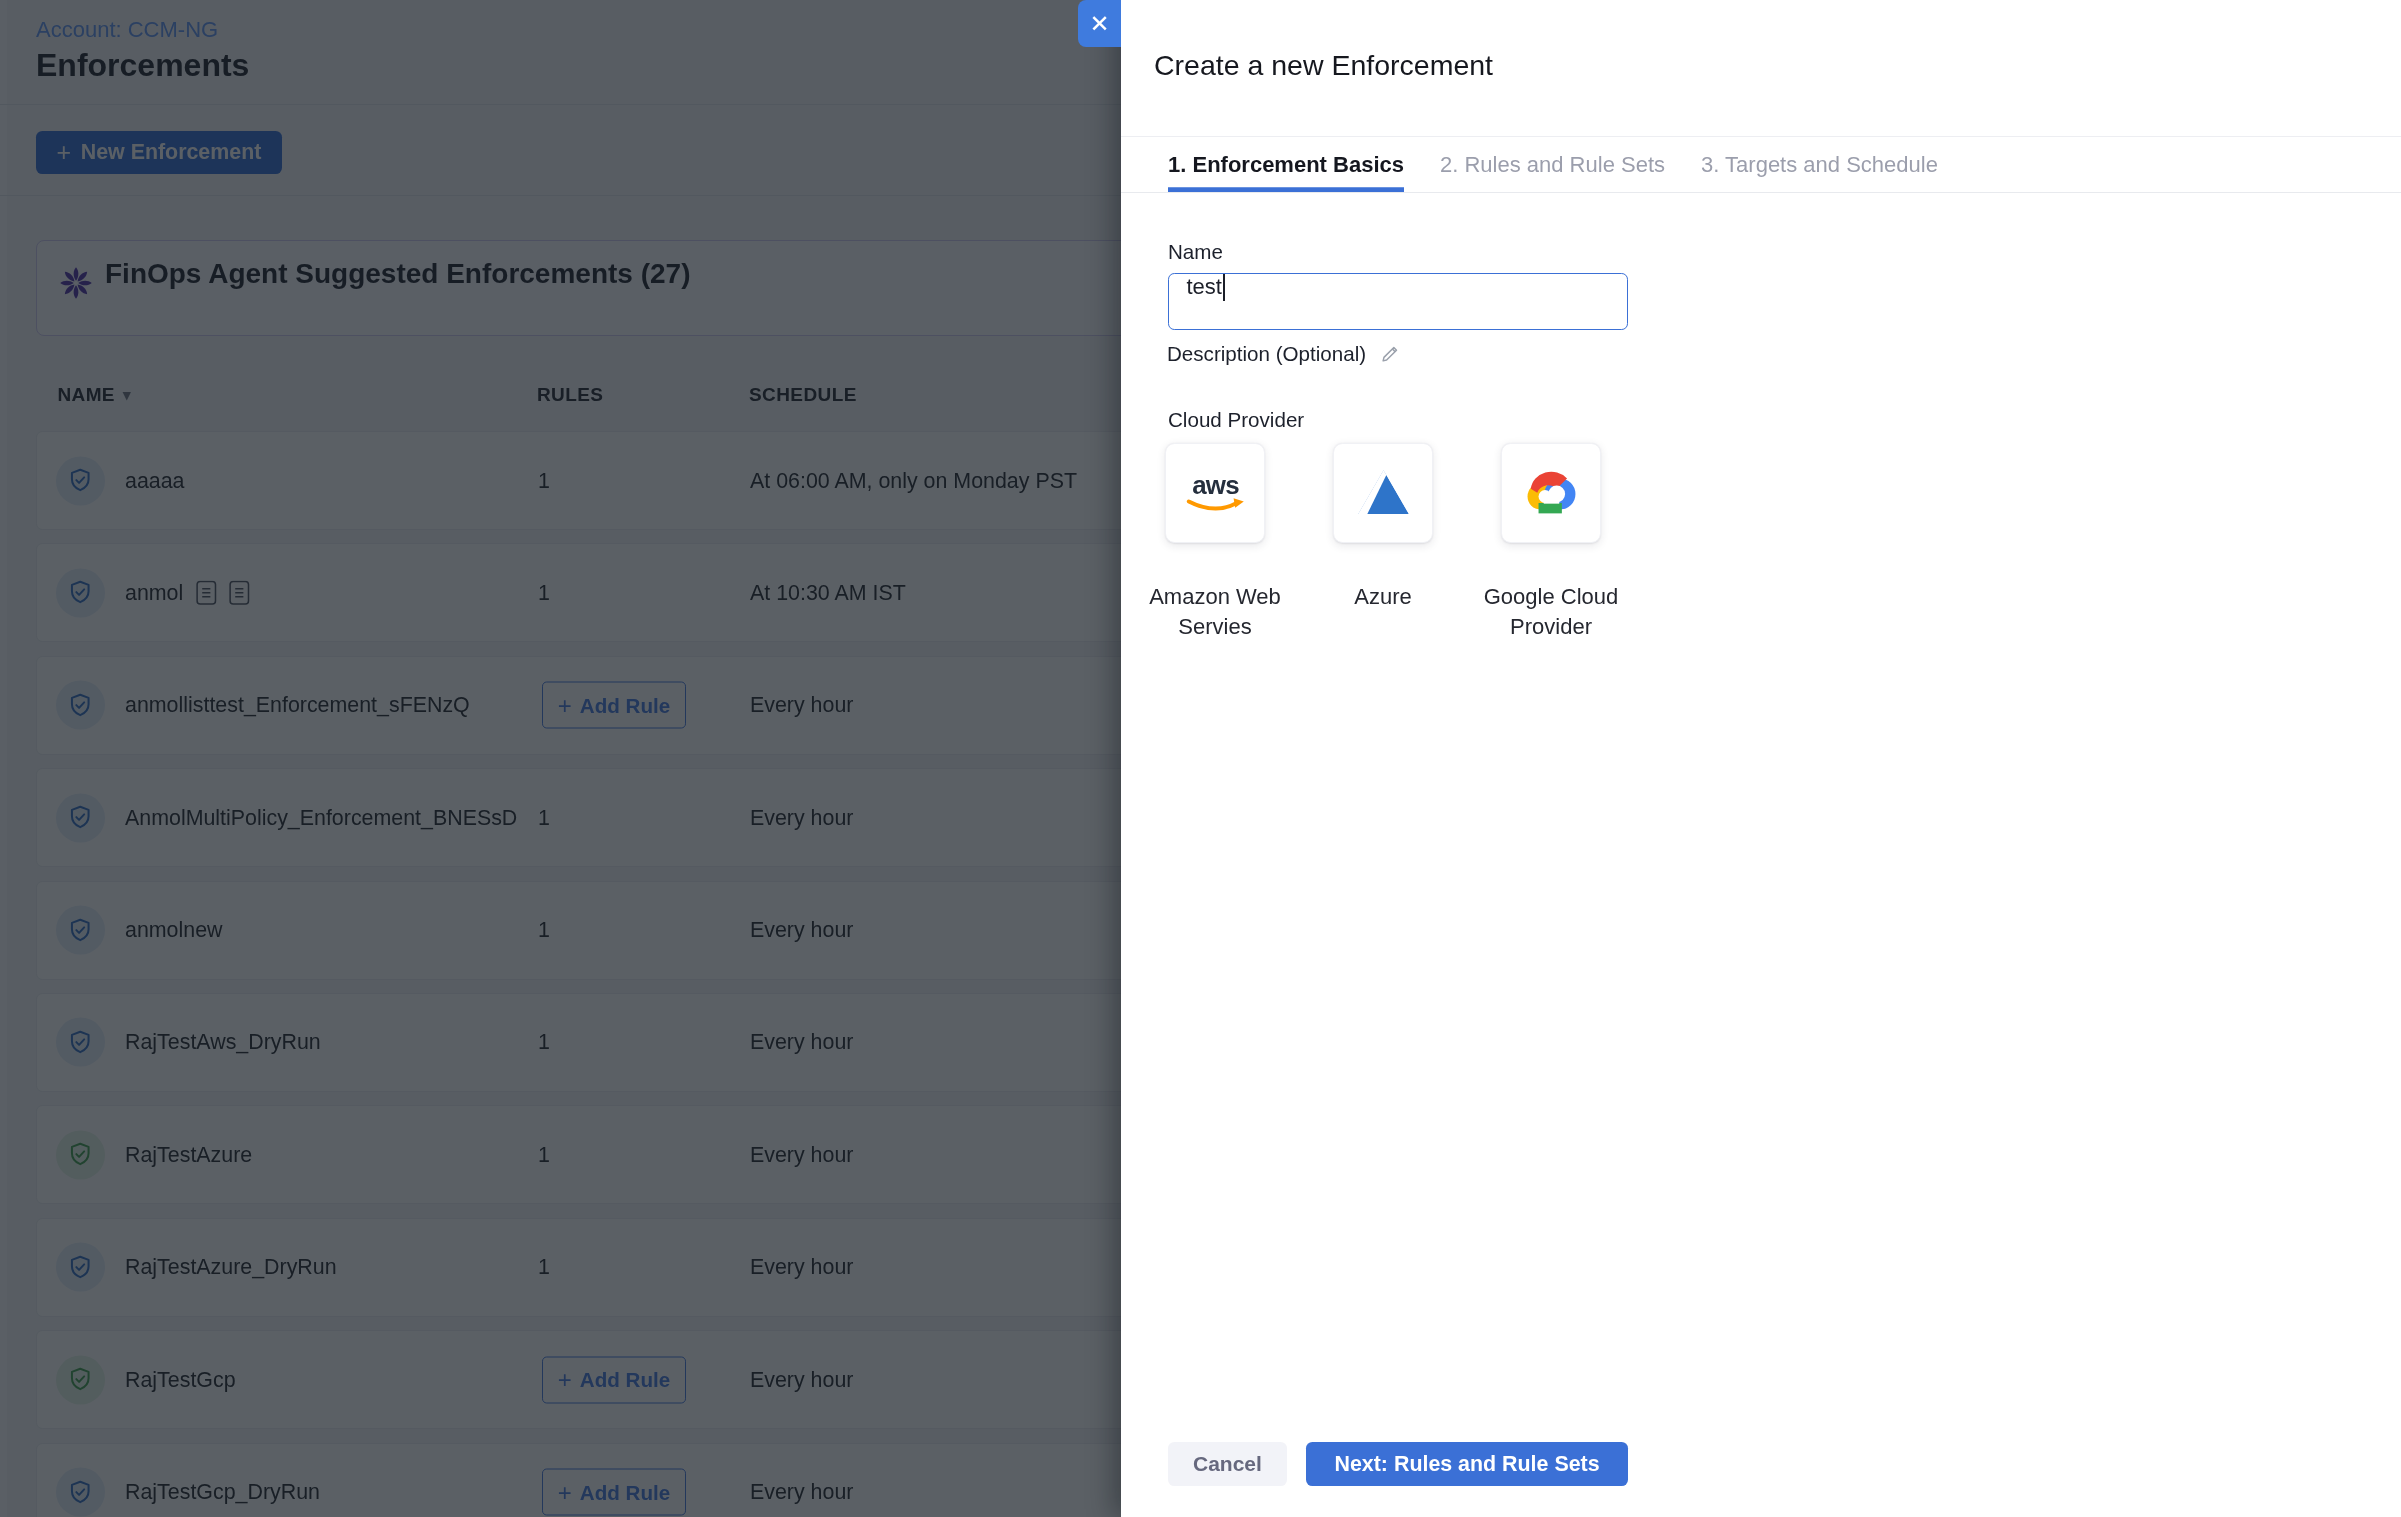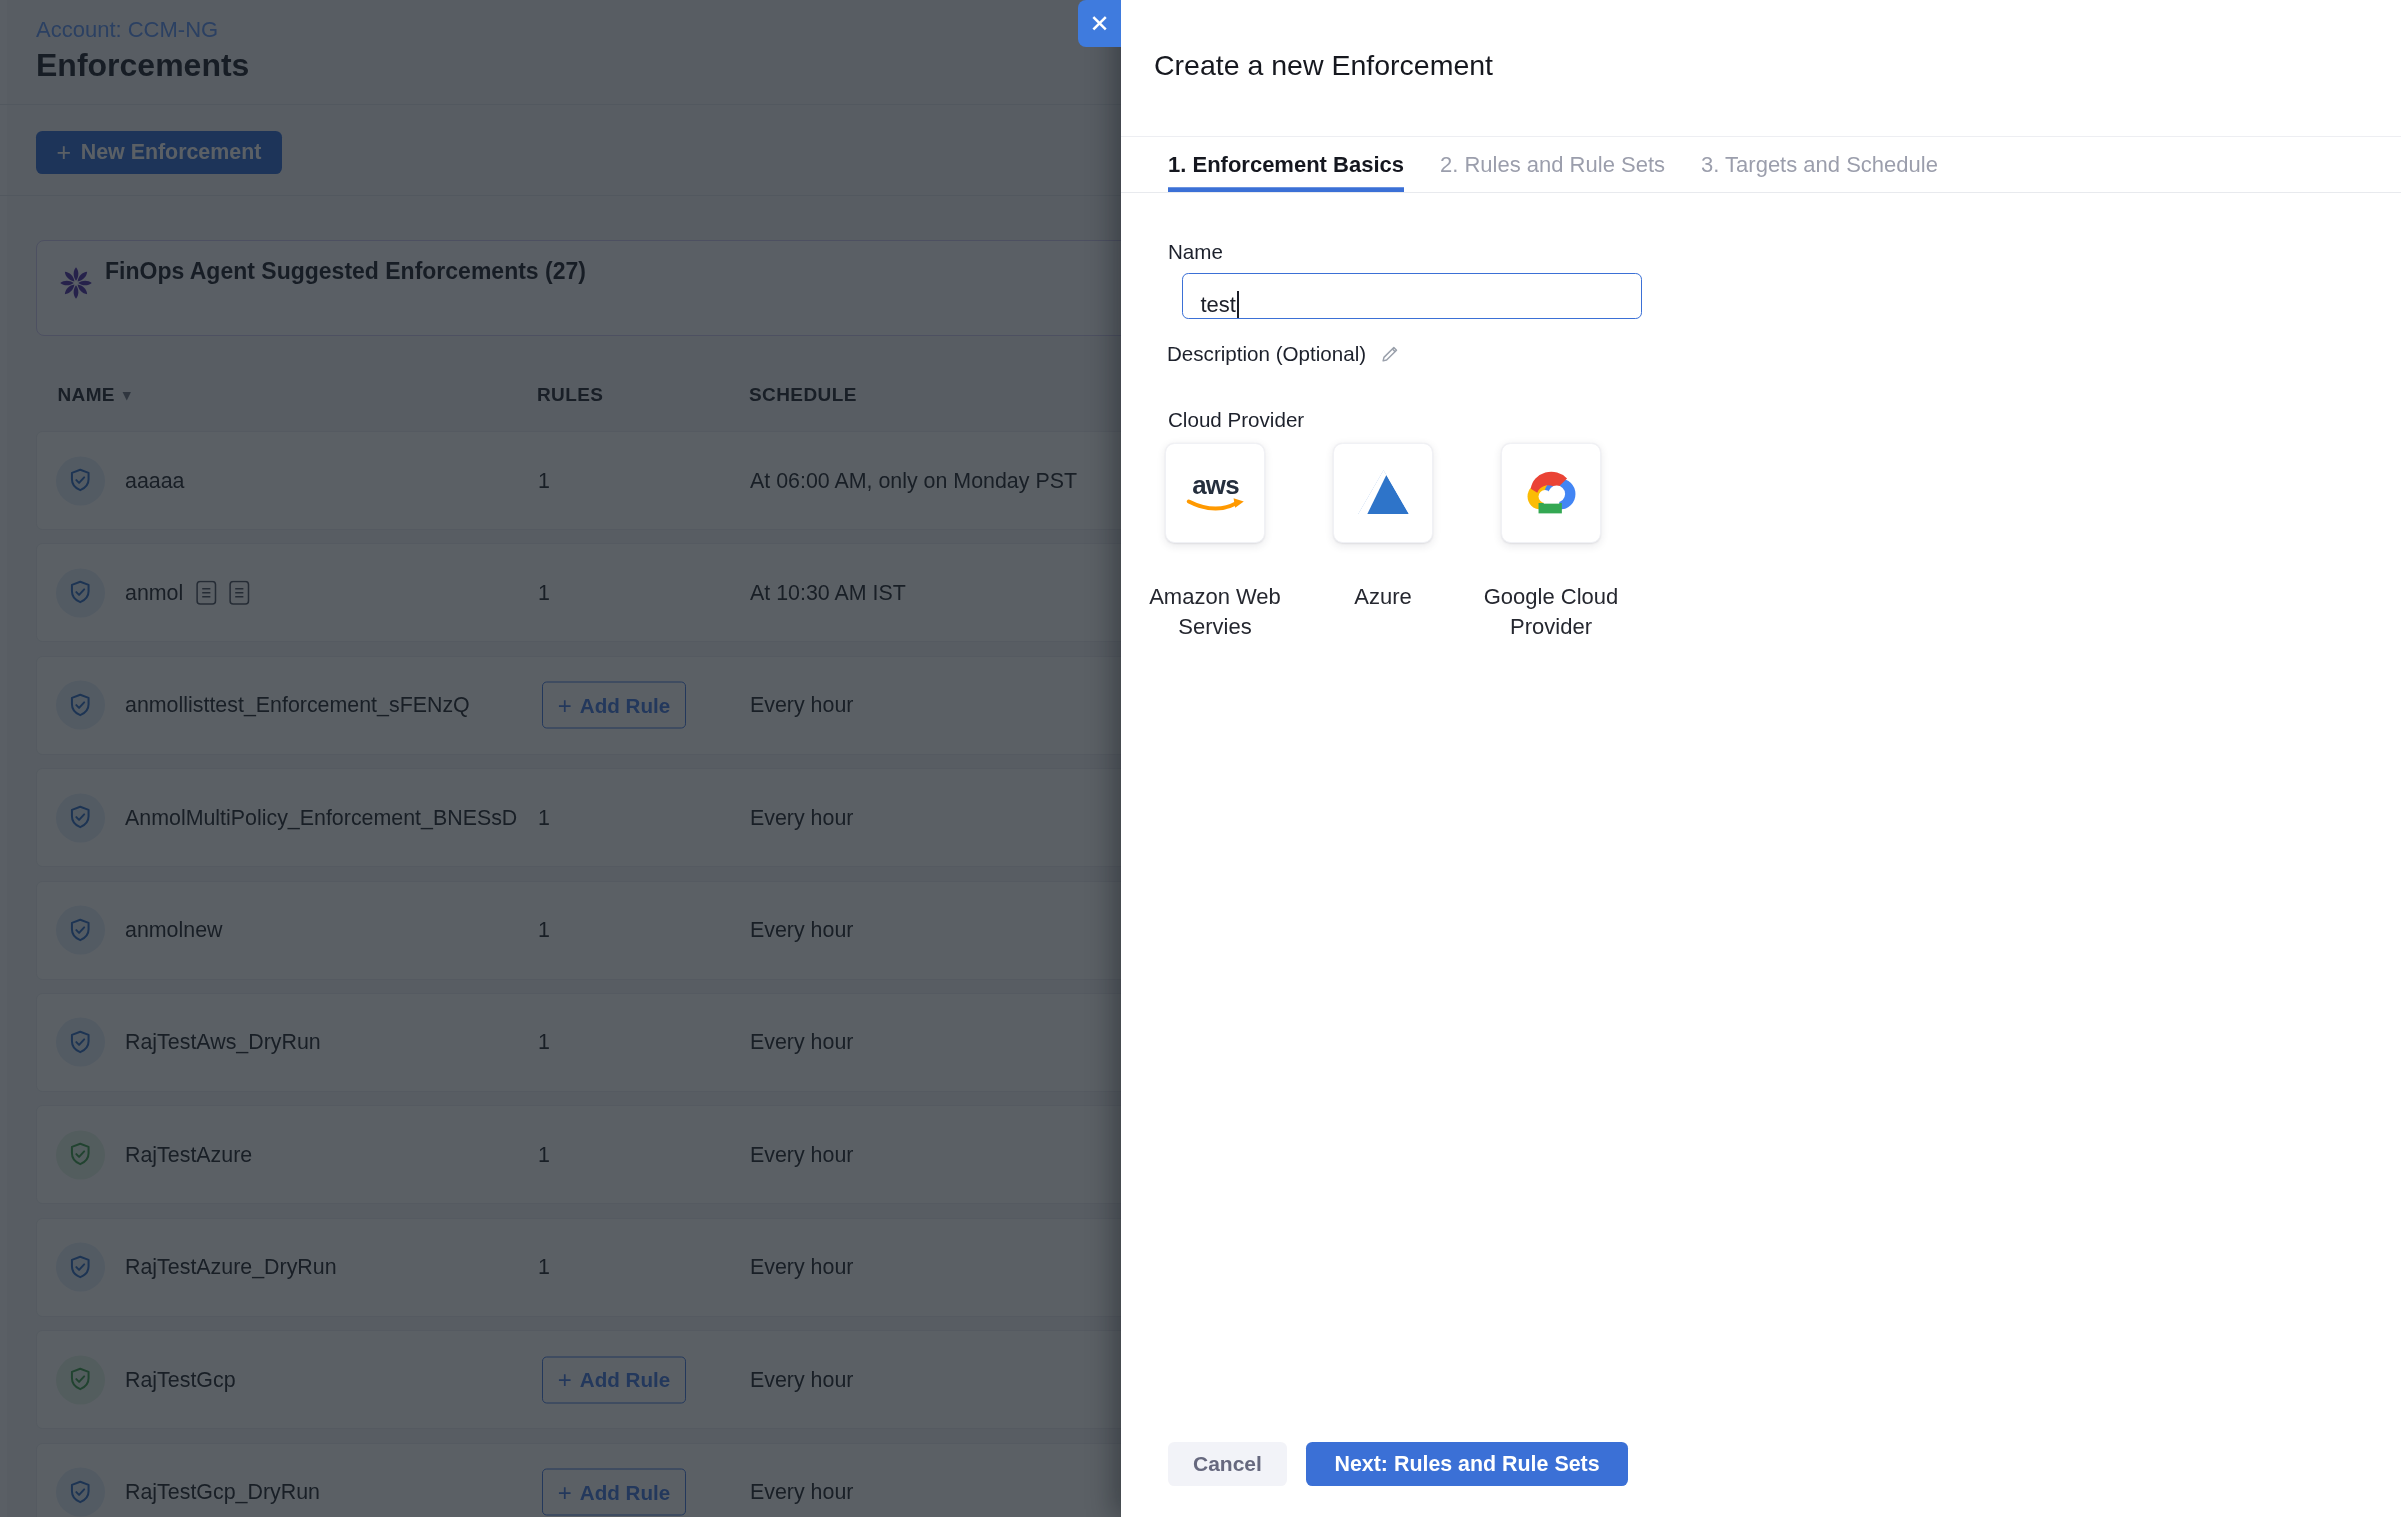--- a/index.html
+++ b/index.html
@@ -23,21 +23,21 @@
     border:none; border-radius:6.3px; display:flex; align-items:center; gap:9.5px;
     font-family:inherit; cursor:pointer;
   }
   .new-btn .plus { font-size:25px; font-weight:400; line-height:1; }
 
   .banner {
     position:absolute; left:36px; top:240px; width:2310px; height:96px;
     background:#fbfaff; border:1.6px solid #cfc8f0; border-radius:8px;
   }
   .banner-icon { position:absolute; left:20.6px; top:24px; width:36px; height:36px; }
-  .banner-title { position:absolute; left:68px; top:17.4px; font-size:23px; font-weight:700; color:#1d202b; }
+  .banner-title { position:absolute; left:68px; top:17.4px; font-size:28px; font-weight:700; color:#1d202b; }
   .banner-sub { position:absolute; left:68px; top:51px; font-size:20.6px; color:#3f4450; }
 
   .thead { position:absolute; top:384px; left:36px; right:0; height:24px;
            font-size:19px; font-weight:700; color:#23262f; letter-spacing:0.4px; }
   .th-name { position:absolute; left:21.4px; display:flex; align-items:center; gap:8px; }
   .th-rules { position:absolute; left:501px; }
   .th-schedule { position:absolute; left:713px; }
   .sort { font-size:15px; color:#6e7480; }
 
   .rows { position:absolute; top:431px; left:36px; width:2340px; }
@@ -75,23 +75,23 @@
   .drawer-title { position:absolute; left:33px; top:49px; font-size:28.5px; font-weight:400; color:#16181f; }
 
   .tabbar { position:absolute; top:136px; left:0; right:0; height:57px;
             border-top:0.8px solid #edeef2; border-bottom:0.8px solid #e8eaee;
             display:flex; align-items:stretch; padding-left:47px; gap:36px; }
   .tab { display:flex; align-items:center; font-size:22px; color:#9b9eac; cursor:pointer; }
   .tab.active { color:#15171f; font-weight:700; box-shadow:inset 0 -4.7px 0 #3B70D6; }
 
   .form-label { position:absolute; left:47px; font-size:20.6px; font-weight:500; color:#1d212c; }
   .lbl-name { top:240px; }
-  .name-input { position:absolute; left:61px; top:273px; width:460px; height:46px;
+  .name-input { position:absolute; left:47px; top:273px; width:460px; height:57px;
                 border:1.6px solid #3B70D6; border-radius:6.3px; background:#fff;
-                display:flex; align-items:flex-end; padding-left:17.4px; font-size:22px; color:#1c1f29;
+                display:flex; align-items:flex-start; padding-left:17.4px; font-size:22px; color:#1c1f29;
                 cursor:text; }
   .caret { width:1.6px; height:27px; background:#1b1e28; margin-left:1.6px;
            animation:blink 1.1s steps(1) infinite; }
   @keyframes blink { 50% { opacity:0; } }
 
   .desc-row { position:absolute; left:46px; top:342px; display:flex; align-items:center; gap:12.7px; }
   .desc-row .form-label { position:static; }
   .pencil { display:flex; cursor:pointer; }
 
   .lbl-cp { top:408px; }

